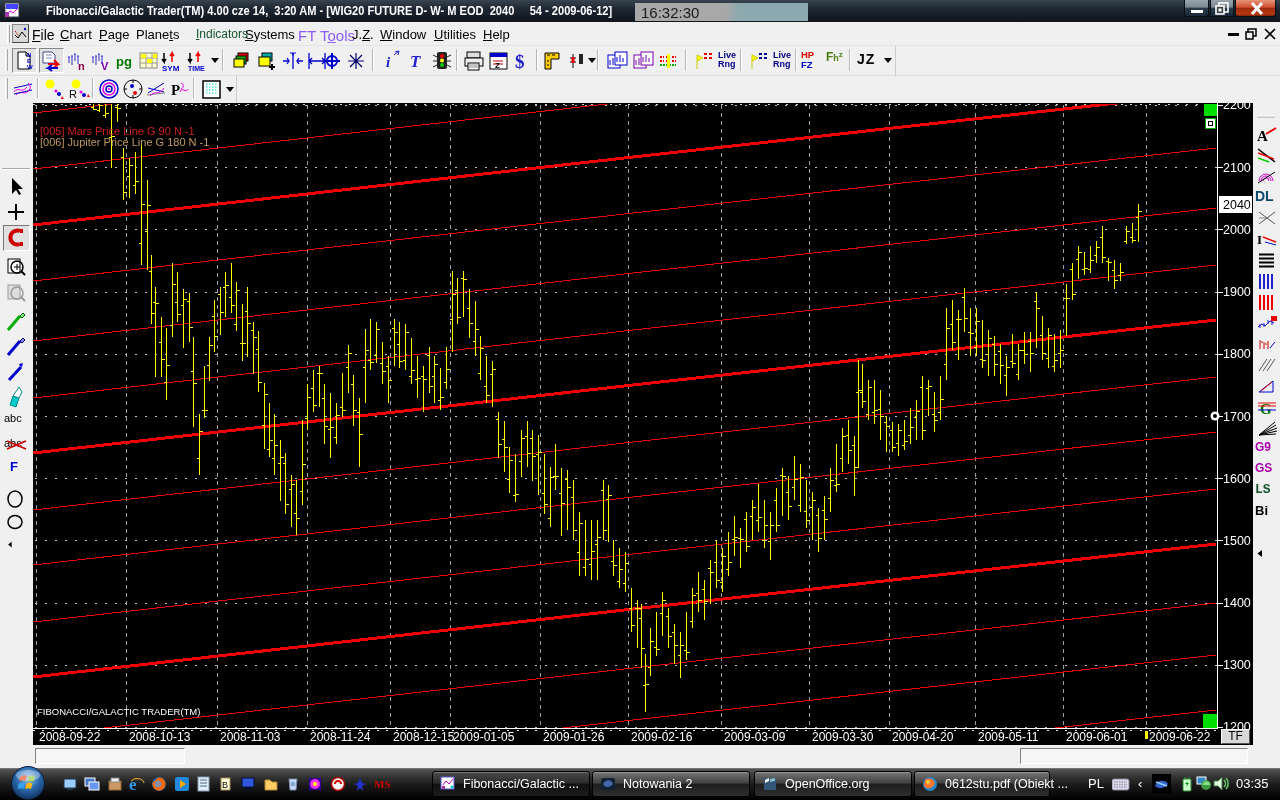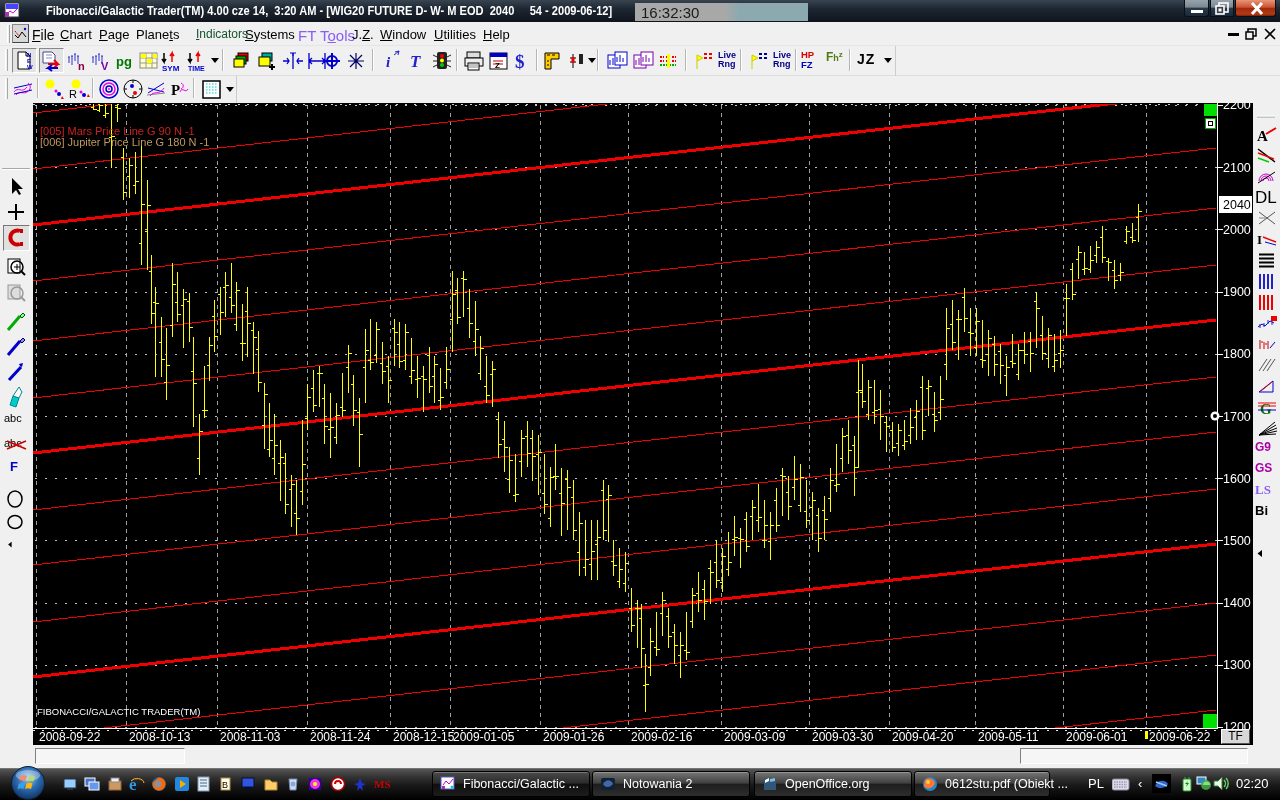--- a/index.html
+++ b/index.html
@@ -451,21 +451,21 @@
 <div class="abs" style="left:2px;top:43px;width:24px;height:20px"><svg width="24" height="20">
           <path d="M3 3 L20 16" stroke="#000" stroke-width="1.5"></path>
           <path d="M3 7 L19 13" stroke="#e00" stroke-width="1.5"></path>
           <path d="M3 12 L14 16" stroke="#0c0" stroke-width="1.5"></path>
         </svg></div>
 <div class="abs" style="left:2px;top:64px;width:24px;height:20px"><svg width="24" height="20">
           <path d="M4 14 a7 7 0 0 1 14 0 M6 14 a5 5 0 0 1 10 0 M8 14 a3 3 0 0 1 6 0" stroke="#c0c" fill="none"></path>
           <path d="M3 16 L20 5" stroke="#000"></path>
         </svg></div>
 <div class="abs" style="left:2px;top:85px;width:24px;height:20px">
-        <div style="font-size:17px;font-weight:normal;color:#000000;font-family:'Liberation Sans'">DL</div>
+        <div style="font-size:14px;font-weight:bold;color:#0c4a6e;font-family:'Liberation Sans'">DL</div>
       </div>
 <div class="abs" style="left:2px;top:106px;width:24px;height:20px"><svg width="24" height="20">
           <path d="M4 3 L20 15 M4 15 L20 3" stroke="#555"></path>
           <path d="M4 9 h7" stroke="#888"></path>
         </svg></div>
 <div class="abs" style="left:2px;top:127px;width:24px;height:20px"><svg width="24" height="20">
           <text x="2" y="14" font-size="13" font-weight="bold" fill="#000" font-family="Liberation Serif">I</text>
           <path d="M8 7 L21 12" stroke="#e00" stroke-width="1.5"></path>
           <path d="M10 12 L21 15" stroke="#00c"></path>
         </svg></div>
@@ -502,21 +502,21 @@
 <div class="abs" style="left:2px;top:316px;width:24px;height:20px"><svg width="24" height="20">
           <path d="M4 16 L20 3 M4 16 L21 6 M4 16 L22 9 M4 16 L22 12 M4 16 L21 15" stroke="#000"></path>
         </svg></div>
 <div class="abs" style="left:2px;top:337px;width:24px;height:20px">
         <div style="font-size:12px;font-weight:bold;color:#a0a;font-family:'Liberation Sans'">G9</div>
       </div>
 <div class="abs" style="left:2px;top:358px;width:24px;height:20px">
         <div style="font-size:12px;font-weight:bold;color:#a0a;font-family:'Liberation Sans'">GS</div>
       </div>
 <div class="abs" style="left:2px;top:379px;width:24px;height:20px">
-        <div style="font-size:13px;font-weight:bold;color:#8b5cf6;font-family:Liberation Serif, serif">LS</div>
+        <div style="font-size:13px;font-weight:bold;color:#14532d;font-family:Liberation Mono, monospace">LS</div>
       </div>
 <div class="abs" style="left:2px;top:400px;width:24px;height:20px">
         <div style="font-size:13px;font-weight:bold;color:#000;font-family:'Liberation Sans'">Bi</div>
       </div>
 <div class="abs" style="left:2px;top:444px;width:24px;height:20px"><svg width="24" height="20">
           <path d="M7 3 l0 7 l-4.5 -3.5 z" fill="#000"></path>
         </svg></div>
 </div>
 
 <div class="abs" style="left:0;top:745px;width:1280px;height:23px;background:#f0f0f0">
@@ -653,15 +653,15 @@
       </svg>
 <svg class="abs" style="left:1196px;top:8px" width="16" height="15">
         <rect x="1" y="1" width="9" height="7" fill="#38c" stroke="#fff"></rect>
         <circle cx="10" cy="9" r="5" fill="#4a4" opacity="0.9"></circle>
         <path d="M7 9 a3.5 3.5 0 0 1 7 0" fill="#8d8"></path>
       </svg>
 <svg class="abs" style="left:1213px;top:8px" width="17" height="15">
         <path d="M1 5 h4 l4 -4 v13 l-4 -4 h-4 z" fill="#dfd" stroke="#474"></path>
         <path d="M11 4 a5 5 0 0 1 0 7 M13 2 a8 8 0 0 1 0 11" stroke="#6c6" fill="none" stroke-width="1.5"></path>
       </svg>
-<div class="abs" style="left:1236px;top:8px;font-size:13px;color:#fff">02:20</div>
+<div class="abs" style="left:1236px;top:8px;font-size:13px;color:#fff">03:35</div>
 </div>
 
 </div>
 </body></html>

